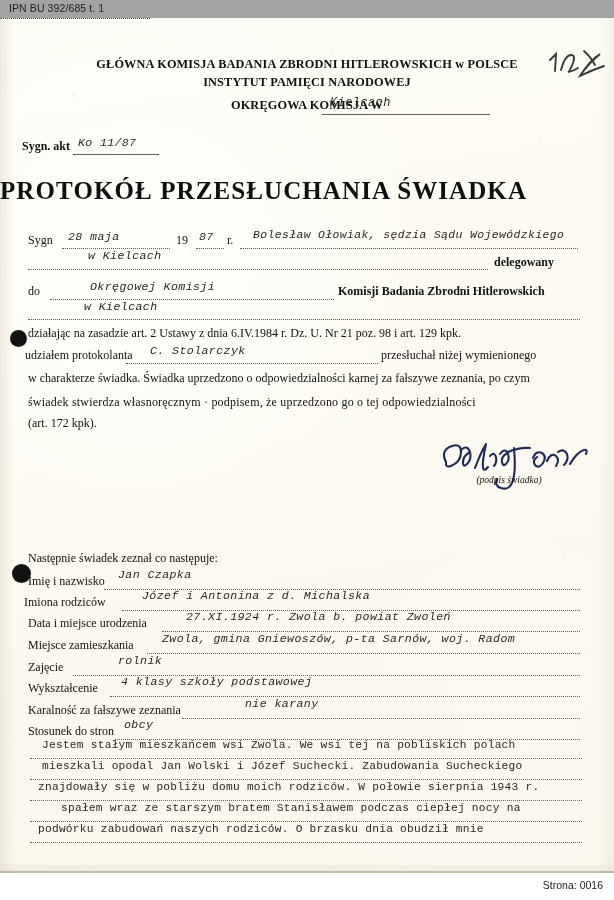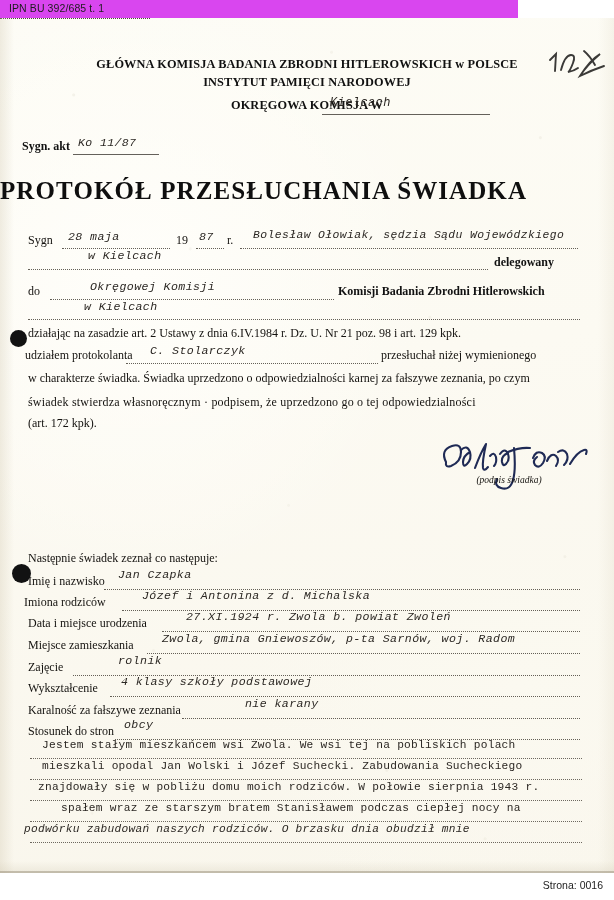--- a/index.html
+++ b/index.html
@@ -13,22 +13,22 @@
     position: relative;
     overflow: hidden;
     font-family: "Liberation Serif", serif;
     color: #1a1a1a;
   }
 
   
   .viewer-header {
     position: absolute;
     left: 0; top: 0;
-    width: 518px; height: 18px;
-    background: #d946ef;
+    width: 614px; height: 18px;
+    background: #a3a3a3;
     z-index: 5;
   }
   .viewer-header .ref {
     position: absolute;
     left: 9px; top: 2px;
     font-family: "Liberation Sans", sans-serif;
     font-size: 10.5px;
     color: #1c1c1c;
     letter-spacing: .1px;
     white-space: nowrap;
@@ -235,21 +235,21 @@
   .tdot  { position: absolute; border-bottom: 1.5px dotted #4a453c; opacity: .8; left: 30px; width: 552px; }
 
   .t1  { left: 42px; top: 721px; }
   .td1 { top: 740px; }
   .t2  { left: 42px; top: 742px; }
   .td2 { top: 761px; }
   .t3  { left: 38px; top: 763px; }
   .td3 { top: 782px; }
   .t4  { left: 28px; top: 784px; margin-left: 33px; }
   .td4 { top: 803px; }
-  .t5  { left: 24px; top: 805px; font-style: italic; }
+  .t5  { left: 38px; top: 805px; }
   .td5 { top: 824px; }
 
   .imprint { left: 22px; top: 854px; font-family: "Liberation Sans", sans-serif; font-size: 7px; color: #3a362f; letter-spacing: .1px; position: absolute; white-space: nowrap; }
 
   
   .punch {
     position: absolute;
     background: #121212;
     border-radius: 50%;
   }

